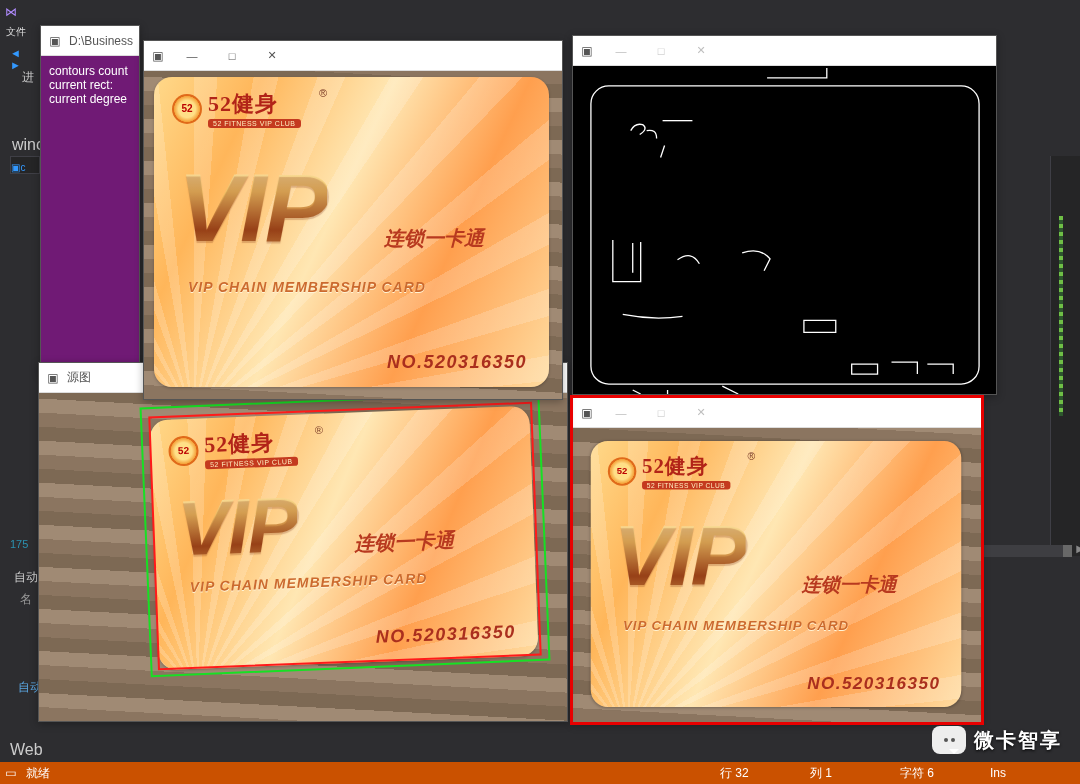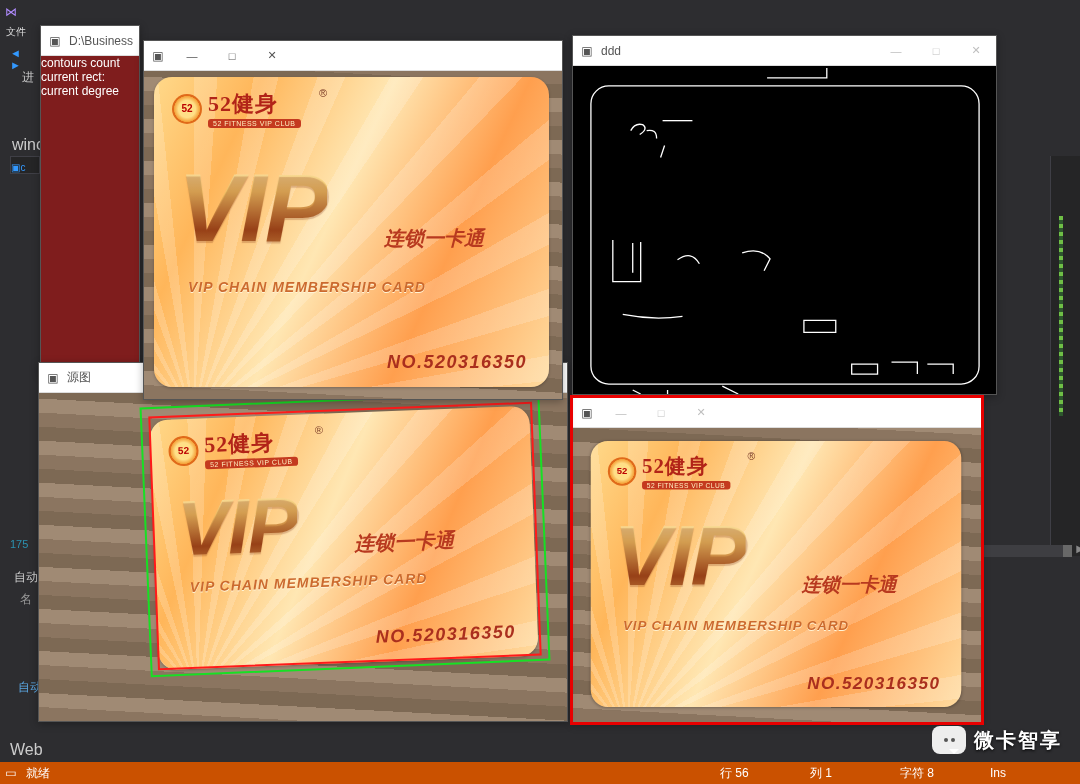--- a/index.html
+++ b/index.html
@@ -35,21 +35,21 @@
 .ocv-win { position:absolute; background:#f0f0f0; border:1px solid #555; box-shadow:0 2px 8px rgba(0,0,0,.3); }
 .ocv-tb { height:30px; background:#fff; display:flex; align-items:center; font-size:12px; color:#555; border-bottom:1px solid #ddd; }
 .ocv-tb .app-ic { width:18px; height:18px; margin:0 5px; display:inline-flex; align-items:center; justify-content:center; }
 .ocv-tb .title { flex:1; }
 .ocv-tb .wbtns { display:flex; }
 .ocv-tb .wbtn { width:40px; height:30px; display:flex; align-items:center; justify-content:center; color:#555; font-size:11px; }
 .ocv-body { position:absolute; top:30px; left:0; right:0; bottom:0; background:#000; overflow:hidden; }
 
 
 #win-business { left:40px; top:25px; width:100px; height:350px; }
-#win-business .ocv-body { background:#7f1d1d; color:#fff; font-family:Consolas,monospace; font-size:12px; padding:0; }
+#win-business .ocv-body { background:#701a75; color:#fff; font-family:Consolas,monospace; font-size:12px; padding:8px; }
 #win-new { left:143px; top:40px; width:420px; height:360px; z-index:5; }
 #win-ddd { left:572px; top:35px; width:425px; height:360px; }
 #win-source { left:38px; top:362px; width:530px; height:360px; z-index:3; }
 #win-result { left:572px; top:397px; width:410px; height:326px; }
 
 .source-body { background:#6a5a4d; }
 .result-wrap { position:absolute; left:570px; top:395px; width:414px; height:330px; border:3px solid #e80000; z-index:6; pointer-events:none; }
 
 
 .card { position:absolute; border-radius:18px; background:linear-gradient(115deg,#ffd98a 0%,#ffb65a 20%,#ffe7b3 45%,#ff9f4e 70%,#ffdca0 100%); box-shadow:0 1px 3px rgba(0,0,0,.25); overflow:hidden; font-family:Georgia,serif; color:#9e2d20; }
@@ -123,23 +123,23 @@
     <div class="hdr">自动</div>
     <div class="cols">名</div>
     <div class="tabrow"><span>自动</span></div>
   </div>
   <div class="web">Web</div>
 
   <div class="statusbar">
     <div class="sb-icon">▭</div>
     <div class="sb-ready">就绪</div>
     <div class="sb-spacer"></div>
-    <div class="sb-cell">行 56</div>
+    <div class="sb-cell">行 32</div>
     <div class="sb-cell">列 1</div>
-    <div class="sb-cell">字符 8</div>
+    <div class="sb-cell">字符 6</div>
     <div class="sb-cell">Ins</div>
   </div>
 </div>
 
 <div id="win-business" class="ocv-win">
   <div class="ocv-tb">
     <span class="app-ic">▣</span>
     <span class="title">D:\Business</span>
   </div>
   <div class="ocv-body">
@@ -202,21 +202,20 @@
       <div class="chain-zh" style="left:230px; top:148px;">连锁一卡通</div>
       <div class="chain-en" style="top:202px;">VIP CHAIN MEMBERSHIP CARD</div>
       <div class="num">NO.520316350</div>
     </div>
   </div>
 </div>
 
 <div id="win-ddd" class="ocv-win">
   <div class="ocv-tb disabled-ctrls">
     <span class="app-ic">▣</span>
-    <span class="title">ddd</span>
     <div class="wbtns">
       <div class="wbtn">—</div>
       <div class="wbtn">□</div>
       <div class="wbtn">✕</div>
     </div>
   </div>
   <div class="ocv-body">
     <div class="edges">
       <svg viewBox="0 0 425 330" preserveAspectRatio="none">
         <rect x="18" y="20" width="390" height="300" rx="18" ry="18"></rect>

